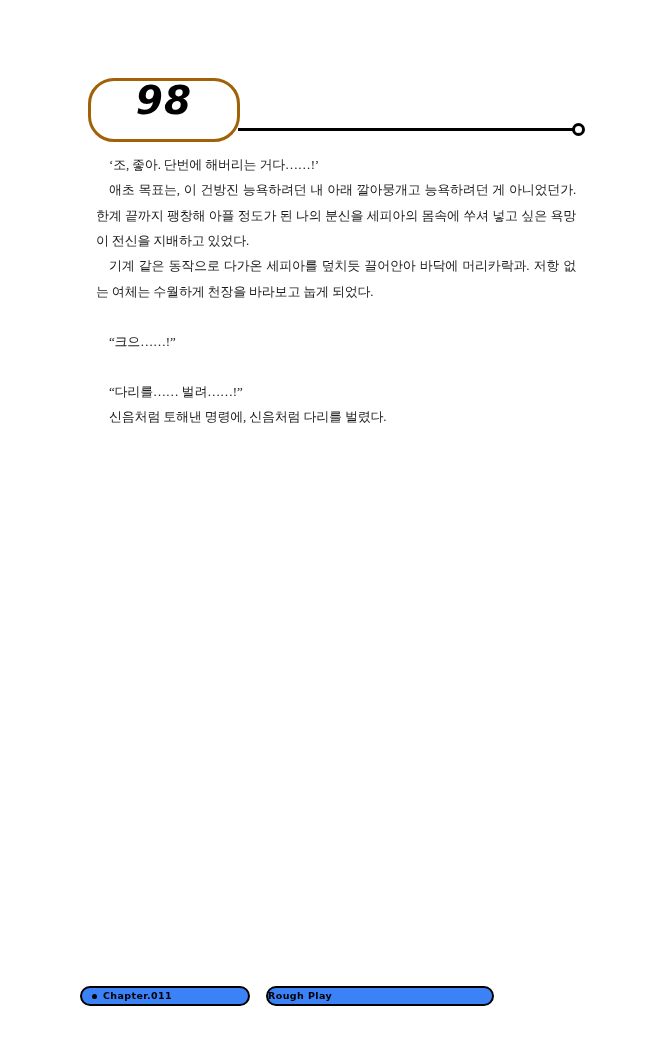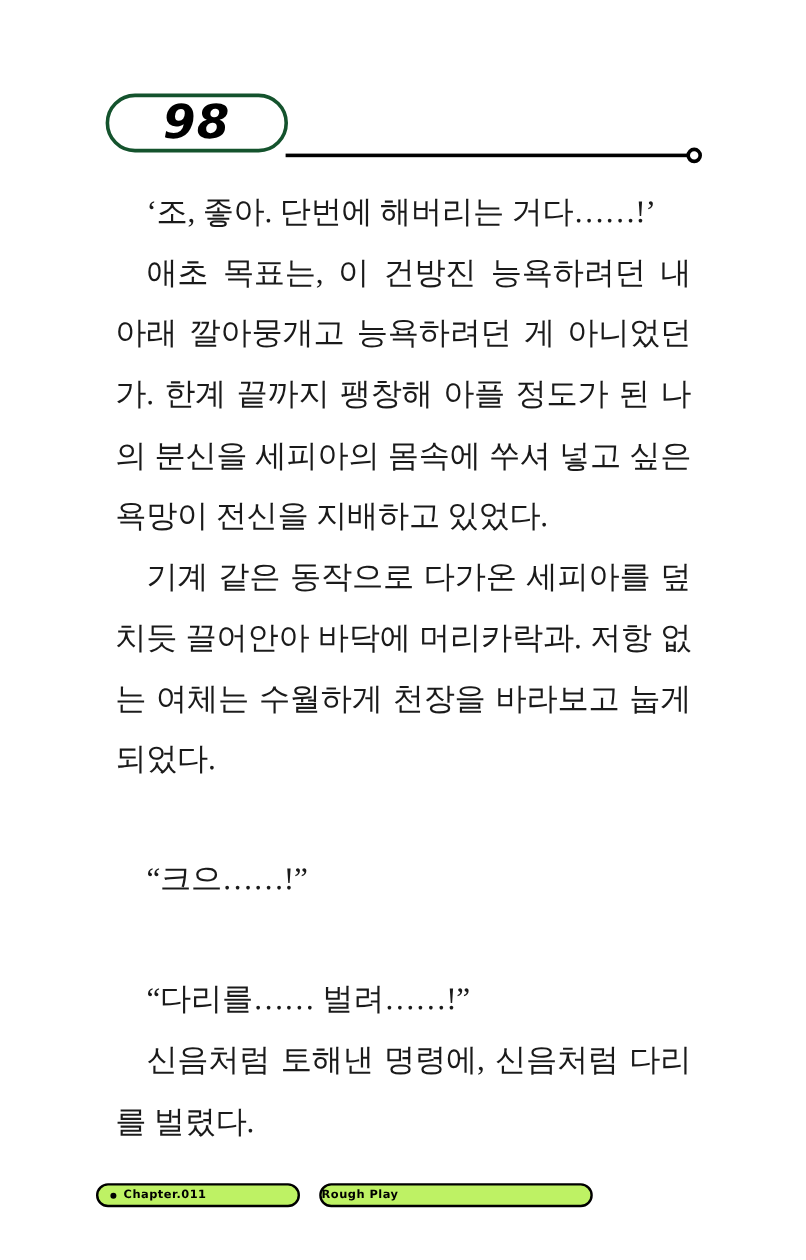--- a/index.html
+++ b/index.html
@@ -22,27 +22,27 @@
     top: 78px;
     left: 88px;
     width: 500px;
     height: 60px;
   }
   .page-badge {
     position: absolute;
     left: 0;
     top: 0;
     width: 152px;
-    height: 49px;
-    border: 3px solid #14532d;
+    height: 64px;
+    border: 3px solid #a16207;
     border-radius: 26px;
     box-sizing: border-box;
     background: #ffffff;
     display: flex;
-    align-items: center;
+    align-items: flex-start;
     justify-content: center;
   }
   .page-badge-number {
     font-family: "DejaVu Sans", sans-serif;
     font-weight: bold;
     font-style: italic;
     font-size: 39px;
     letter-spacing: 1px;
     color: #000000;
     line-height: 1;
@@ -66,21 +66,21 @@
     background: #ffffff;
     box-sizing: content-box;
   }
 
   
   .body-text {
     position: absolute;
     top: 152px;
     left: 96px;
     width: 480px;
-    font-size: 26px;
+    font-size: 13px;
     line-height: 1.95;
     color: #1a1a1a;
     letter-spacing: -0.2px;
   }
   .para {
     margin: 0;
     text-align: justify;
     text-justify: inter-character;
   }
   .para.indent {
@@ -101,21 +101,21 @@
   .footer-chip {
     position: absolute;
     left: 0;
     top: 0;
     height: 20px;
     box-sizing: border-box;
     border: 2px solid #000000;
     border-radius: 10px;
     display: flex;
     align-items: center;
-    background: #bef264;
+    background: #3b82f6;
   }
   .footer-chip.left {
     width: 170px;
     padding-left: 10px;
   }
   .footer-chip.right {
     left: 186px;
     width: 228px;
   }
   .footer-bullet {

